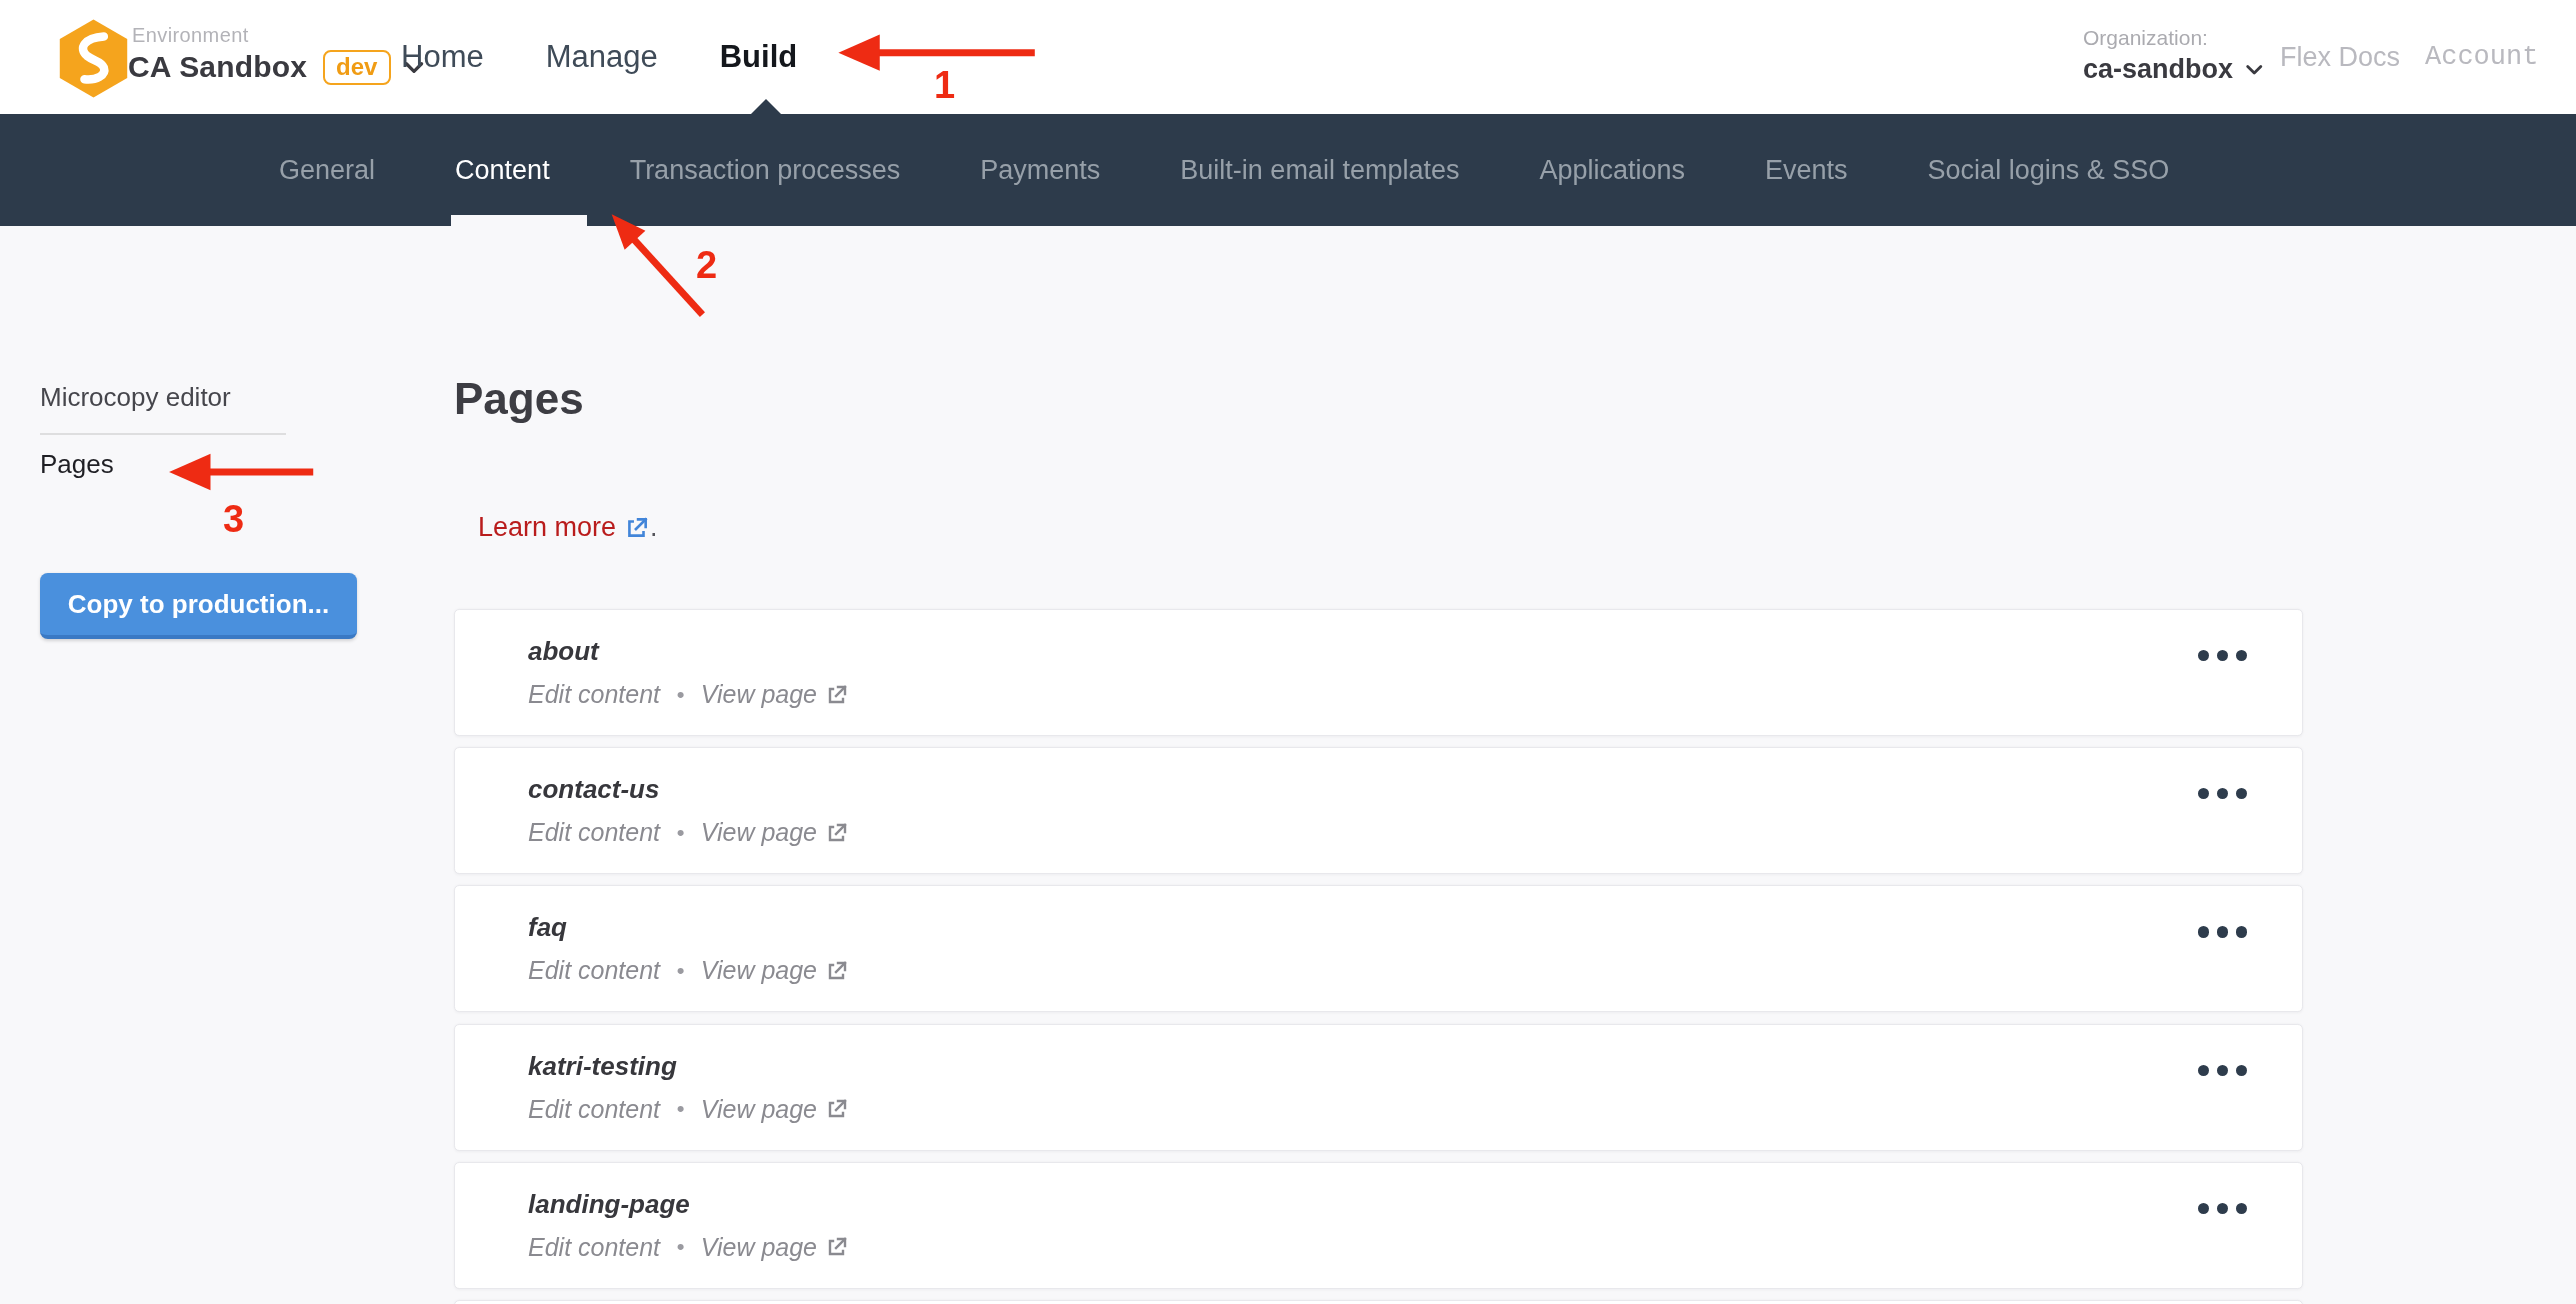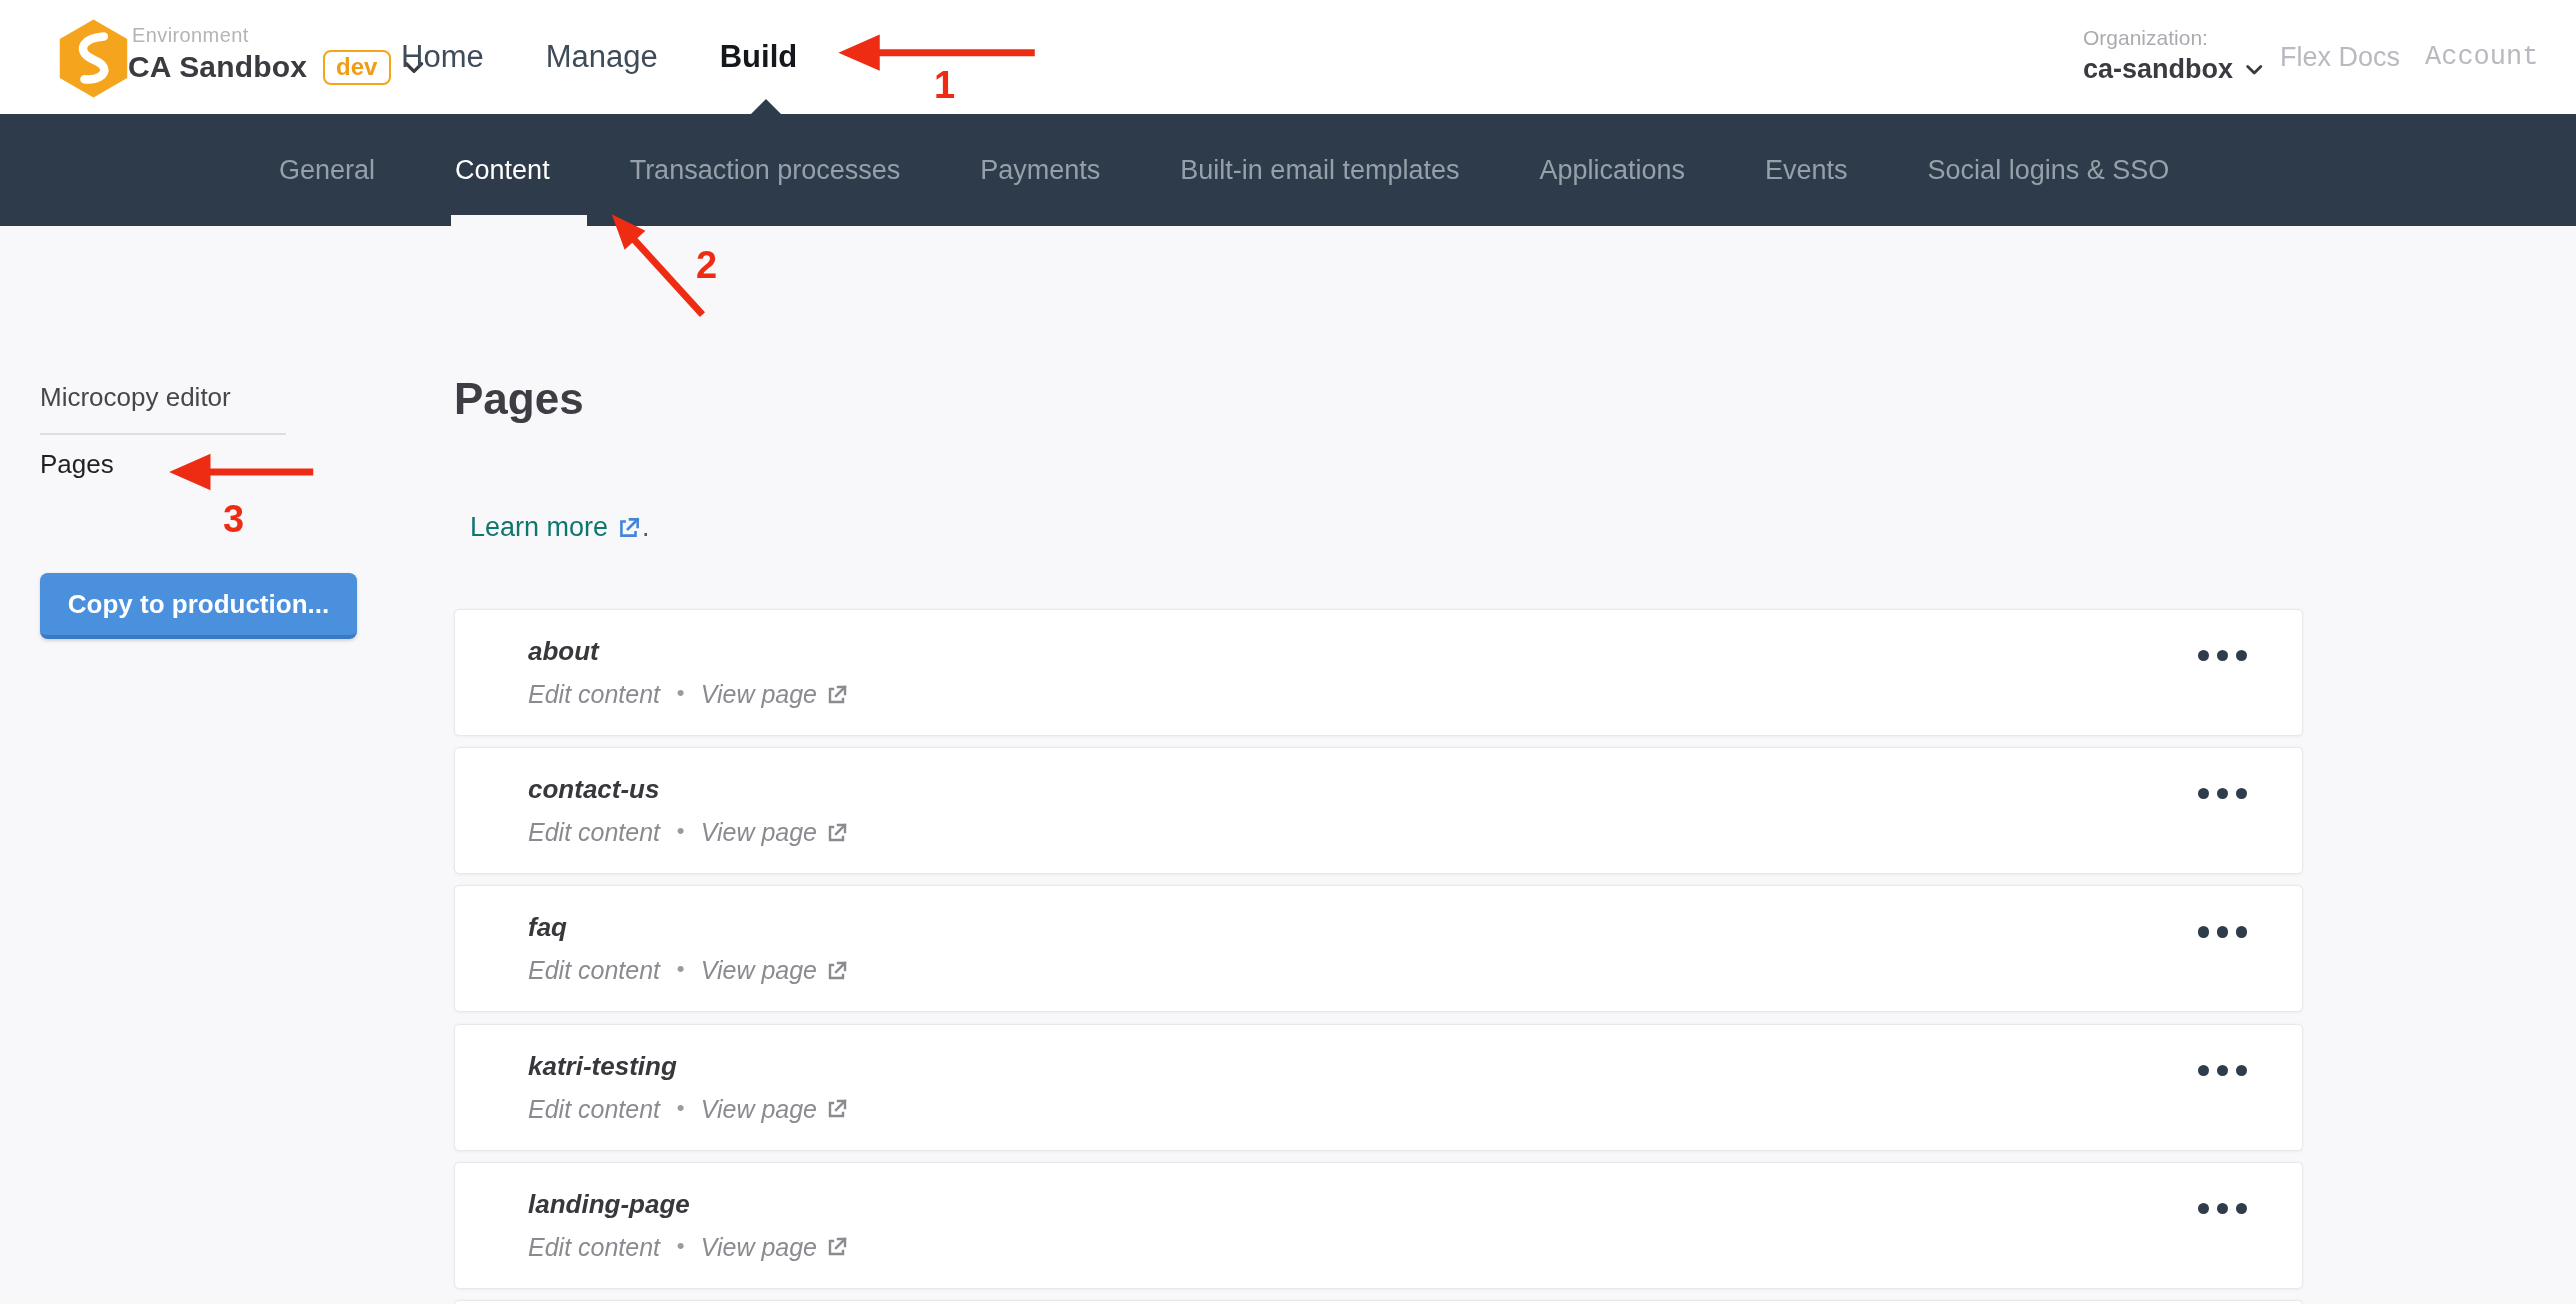--- a/index.html
+++ b/index.html
@@ -44,27 +44,27 @@
   .side-item.active { color:#1f1f24; }
   .side-divider { position:absolute; left:40px; top:433px; width:246px; height:1.7px; background:#dededf; }
   .copy-btn { position:absolute; left:40px; top:573px; width:317px; height:66px;
               background:#4a90dd; border:none; border-bottom:4.3px solid #3a79c4; border-radius:7.8px;
               color:#fff; font-size:26px; font-weight:700; font-family:inherit; cursor:pointer;
               box-shadow:0 1.7px 3.5px rgba(0,0,0,0.15); }
 
   
   .page-title { position:absolute; left:454px; top:374px; font-size:44px; font-weight:700; color:#3d3d43; }
   .intro { position:absolute; left:454px; top:512px; font-size:27px; color:#54545a; display:flex; align-items:center; }
-  .intro .learn-more { color:#0f766e; margin-left:16px; cursor:pointer; display:inline-flex; align-items:center; }
+  .intro .learn-more { color:#b91c1c; margin-left:24px; cursor:pointer; display:inline-flex; align-items:center; }
   .intro .ext-ico { margin-left:7.8px; }
   .cards { position:absolute; left:454px; top:609px; width:1849px; }
   .card { position:relative; width:1849px; height:127px; background:#ffffff; border:0.9px solid #e8e8ec;
           border-radius:5.2px; margin-bottom:11.2px; padding:26px 73px 0; box-shadow:0 0.9px 2.6px rgba(40,40,60,0.05);font-style:italic; }
   .card-name { font-size:26px; font-weight:700; color:#37373c; line-height:31px; }
-  .card-actions { margin-top:13px; display:flex; font-size:25px; color:#8a8a90; }
+  .card-actions { margin-top:13px; display:flex; align-items:center; font-size:25px; color:#8a8a90; }
   .card-actions .sep { margin:0 16.4px; font-size:22.5px; color:#9a9aa0; }
   .card-link { cursor:pointer; display:inline-flex; align-items:center; }
   .card-link .ext-ico { margin-left:7.8px; }
   .more-btn { position:absolute; right:48px; top:33px; display:flex; align-items:center; cursor:pointer; padding:7px; }
   .more-btn .dot { width:11.2px; height:11.2px; border-radius:50%; background:#2e3c4c; margin-left:7.8px; }
   .more-btn .dot:first-child { margin-left:0; }
 
   
   .anno { position:absolute; }
   .anno-num { position:absolute; color:#ee2b13; font-size:38px; font-weight:700; }

